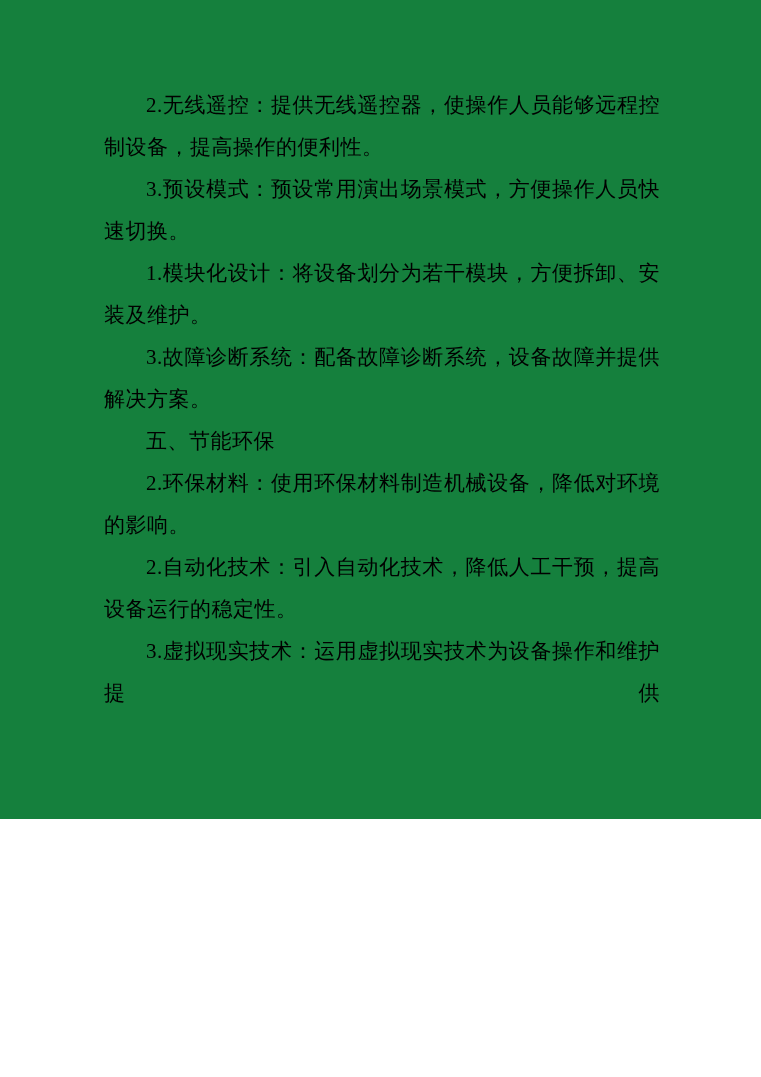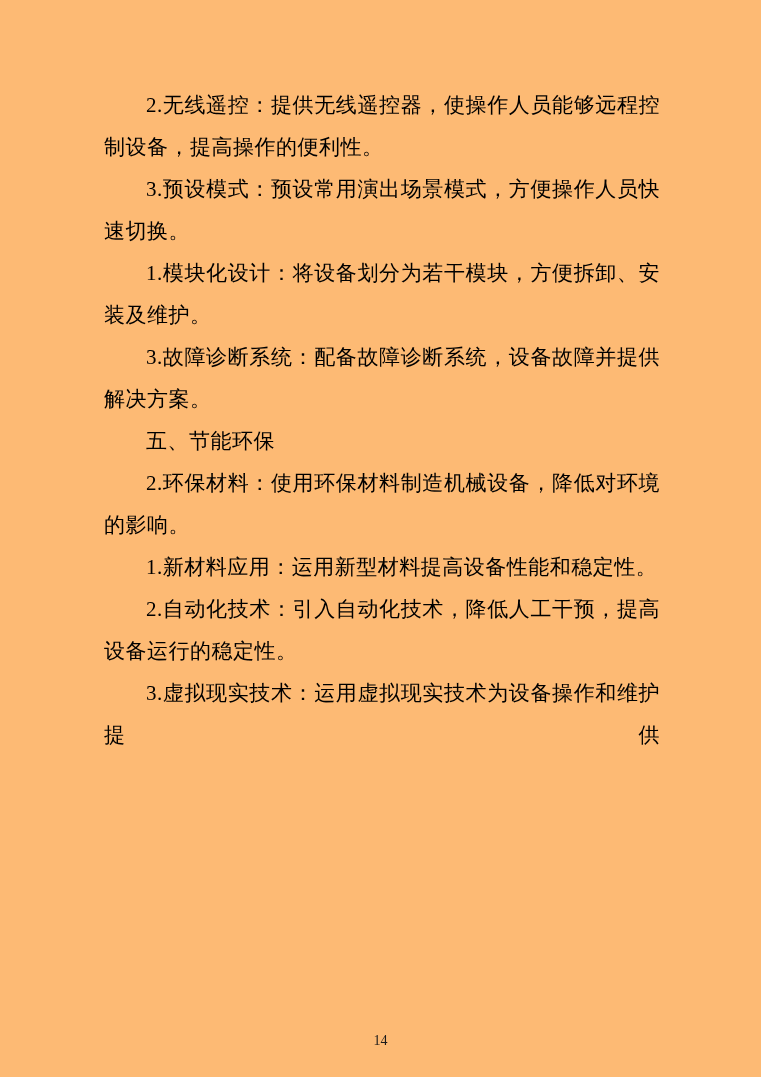--- a/index.html
+++ b/index.html
@@ -3,22 +3,22 @@
 <meta charset="utf-8">
 <style>
   html, body {
     margin: 0;
     padding: 0;
     background: #ffffff;
   }
   .page {
     position: relative;
     width: 761px;
-    height: 1077px;
-    background: #fdba74;
+    height: 819px;
+    background: #15803d;
     overflow: hidden;
     font-family: "Liberation Serif", "DejaVu Serif", serif;
     color: #000000;
   }
   .content {
     position: absolute;
     top: 84px;
     left: 104px;
     width: 556px;
   }
@@ -54,20 +54,19 @@
 <body>
 
 <div class="page">
   <div class="content" id="doc-body">
       <p>2.无线遥控：提供无线遥控器，使操作人员能够远程控制设备，提高操作的便利性。</p>
       <p>3.预设模式：预设常用演出场景模式，方便操作人员快速切换。</p>
       <p>1.模块化设计：将设备划分为若干模块，方便拆卸、安装及维护。</p>
       <p>3.故障诊断系统：配备故障诊断系统，设备故障并提供解决方案。</p>
       <p>五、节能环保</p>
       <p>2.环保材料：使用环保材料制造机械设备，降低对环境的影响。</p>
-      <p>1.新材料应用：运用新型材料提高设备性能和稳定性。</p>
       <p>2.自动化技术：引入自动化技术，降低人工干预，提高设备运行的稳定性。</p>
       <p class="continued">3.虚拟现实技术：运用虚拟现实技术为设备操作和维护提供</p>
     </div>
   <div class="footer">
     <span>14</span>
   </div>
 </div>
 
 </body></html>

